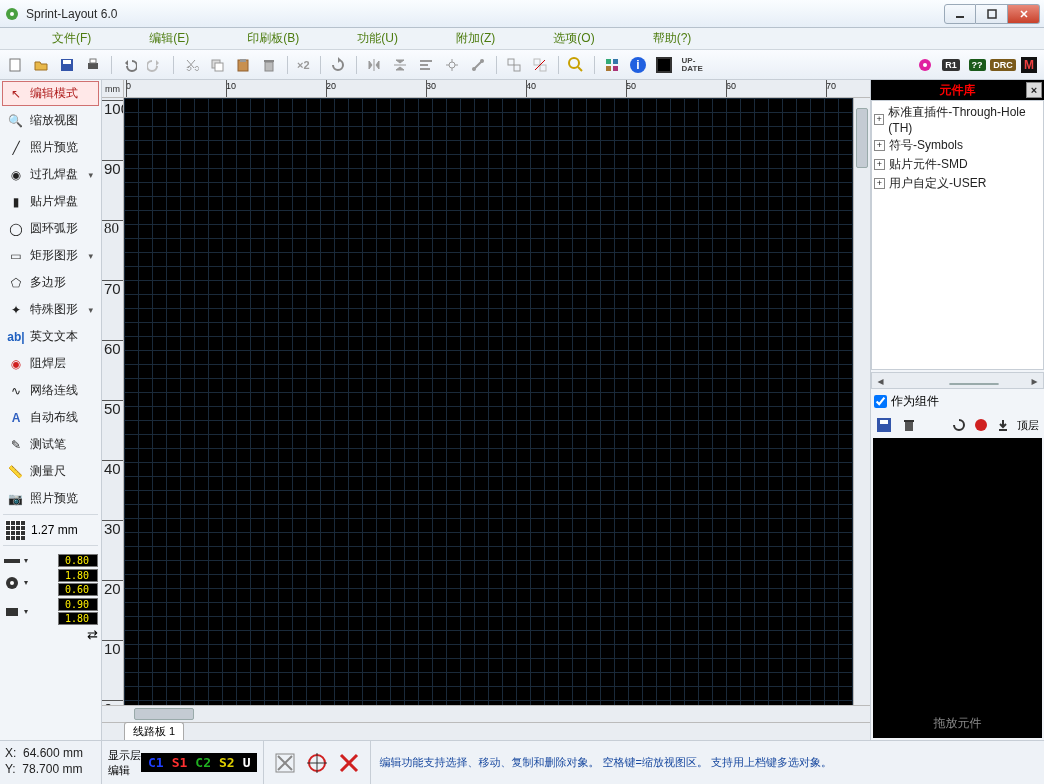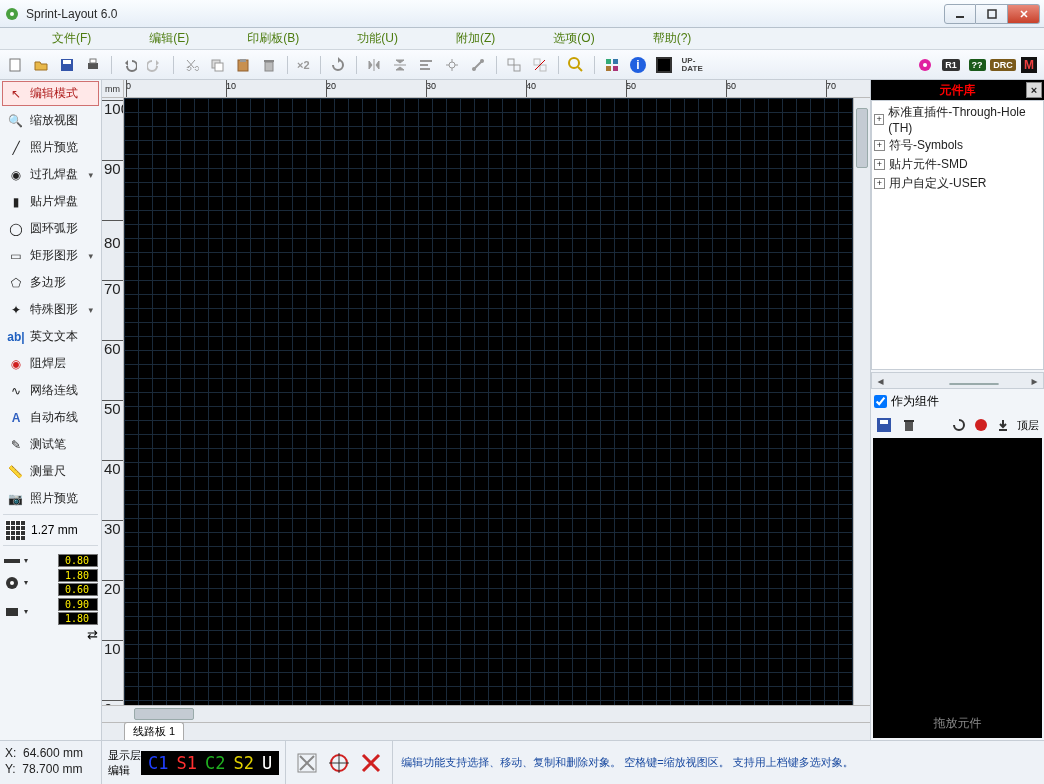--- a/index.html
+++ b/index.html
@@ -83,21 +83,21 @@
 .compicons .ci { width:16px; height:16px; display:flex; align-items:center; justify-content:center; }
 .ciright { margin-left:auto; display:flex; align-items:center; gap:6px; }
 .droparea { flex:1; background:#000; margin:2px; display:flex; align-items:flex-end; justify-content:center; color:#888; font-size:11px; padding-bottom:6px; }
 
 
 .statusbar { height: 44px; background:#eef2f7; border-top:1px solid #c7ced6; display:flex; align-items:stretch; }
 .coords { width:102px; border-right:1px solid #c7ced6; padding:4px 5px; font-size:11px; color:#222; line-height:16px; }
 .layerbox { display:flex; align-items:center; padding:4px 6px; border-right:1px solid #c7ced6; }
 .layerlab { font-size:11px; }
 .laychips { background:#000; display:flex; gap:0; padding:2px 3px; }
-.laychip { font-family:monospace; font-size:17px; font-weight:normal; padding:0 4px; }
+.laychip { font-family:monospace; font-size:13px; font-weight:bold; padding:0 4px; }
 .sticons { display:flex; align-items:center; gap:10px; padding:0 10px; border-right:1px solid #c7ced6; }
 .sticons svg { display:block; }
 .sthint { flex:1; display:flex; align-items:center; padding:0 8px; font-size:11px; color:#1a4aa0; }
 </style>
 </head>
 <body>
 
 <div class="titlebar">
   <span class="icon">
     <svg width="14" height="14">
@@ -444,21 +444,21 @@
           <div class="tlab" style="left: 702px;">70</div>
           <div class="tick" style="left: 702px;"></div>
         </div>
     </div>
     <div class="canvasrow">
       <div class="vruler" id="vruler">
           <div class="tlab" style="top: 2px;">100</div>
           <div class="tick" style="top: 2px;"></div>
           <div class="tlab" style="top: 62px;">90</div>
           <div class="tick" style="top: 62px;"></div>
-          <div class="tlab" style="top: 136px;">80</div>
+          <div class="tlab" style="top: 122px; font-family: Liberation Serif, serif;">80</div>
           <div class="tick" style="top: 122px;"></div>
           <div class="tlab" style="top: 182px;">70</div>
           <div class="tick" style="top: 182px;"></div>
           <div class="tlab" style="top: 242px;">60</div>
           <div class="tick" style="top: 242px;"></div>
           <div class="tlab" style="top: 302px;">50</div>
           <div class="tick" style="top: 302px;"></div>
           <div class="tlab" style="top: 362px;">40</div>
           <div class="tick" style="top: 362px;"></div>
           <div class="tlab" style="top: 422px;">30</div>

